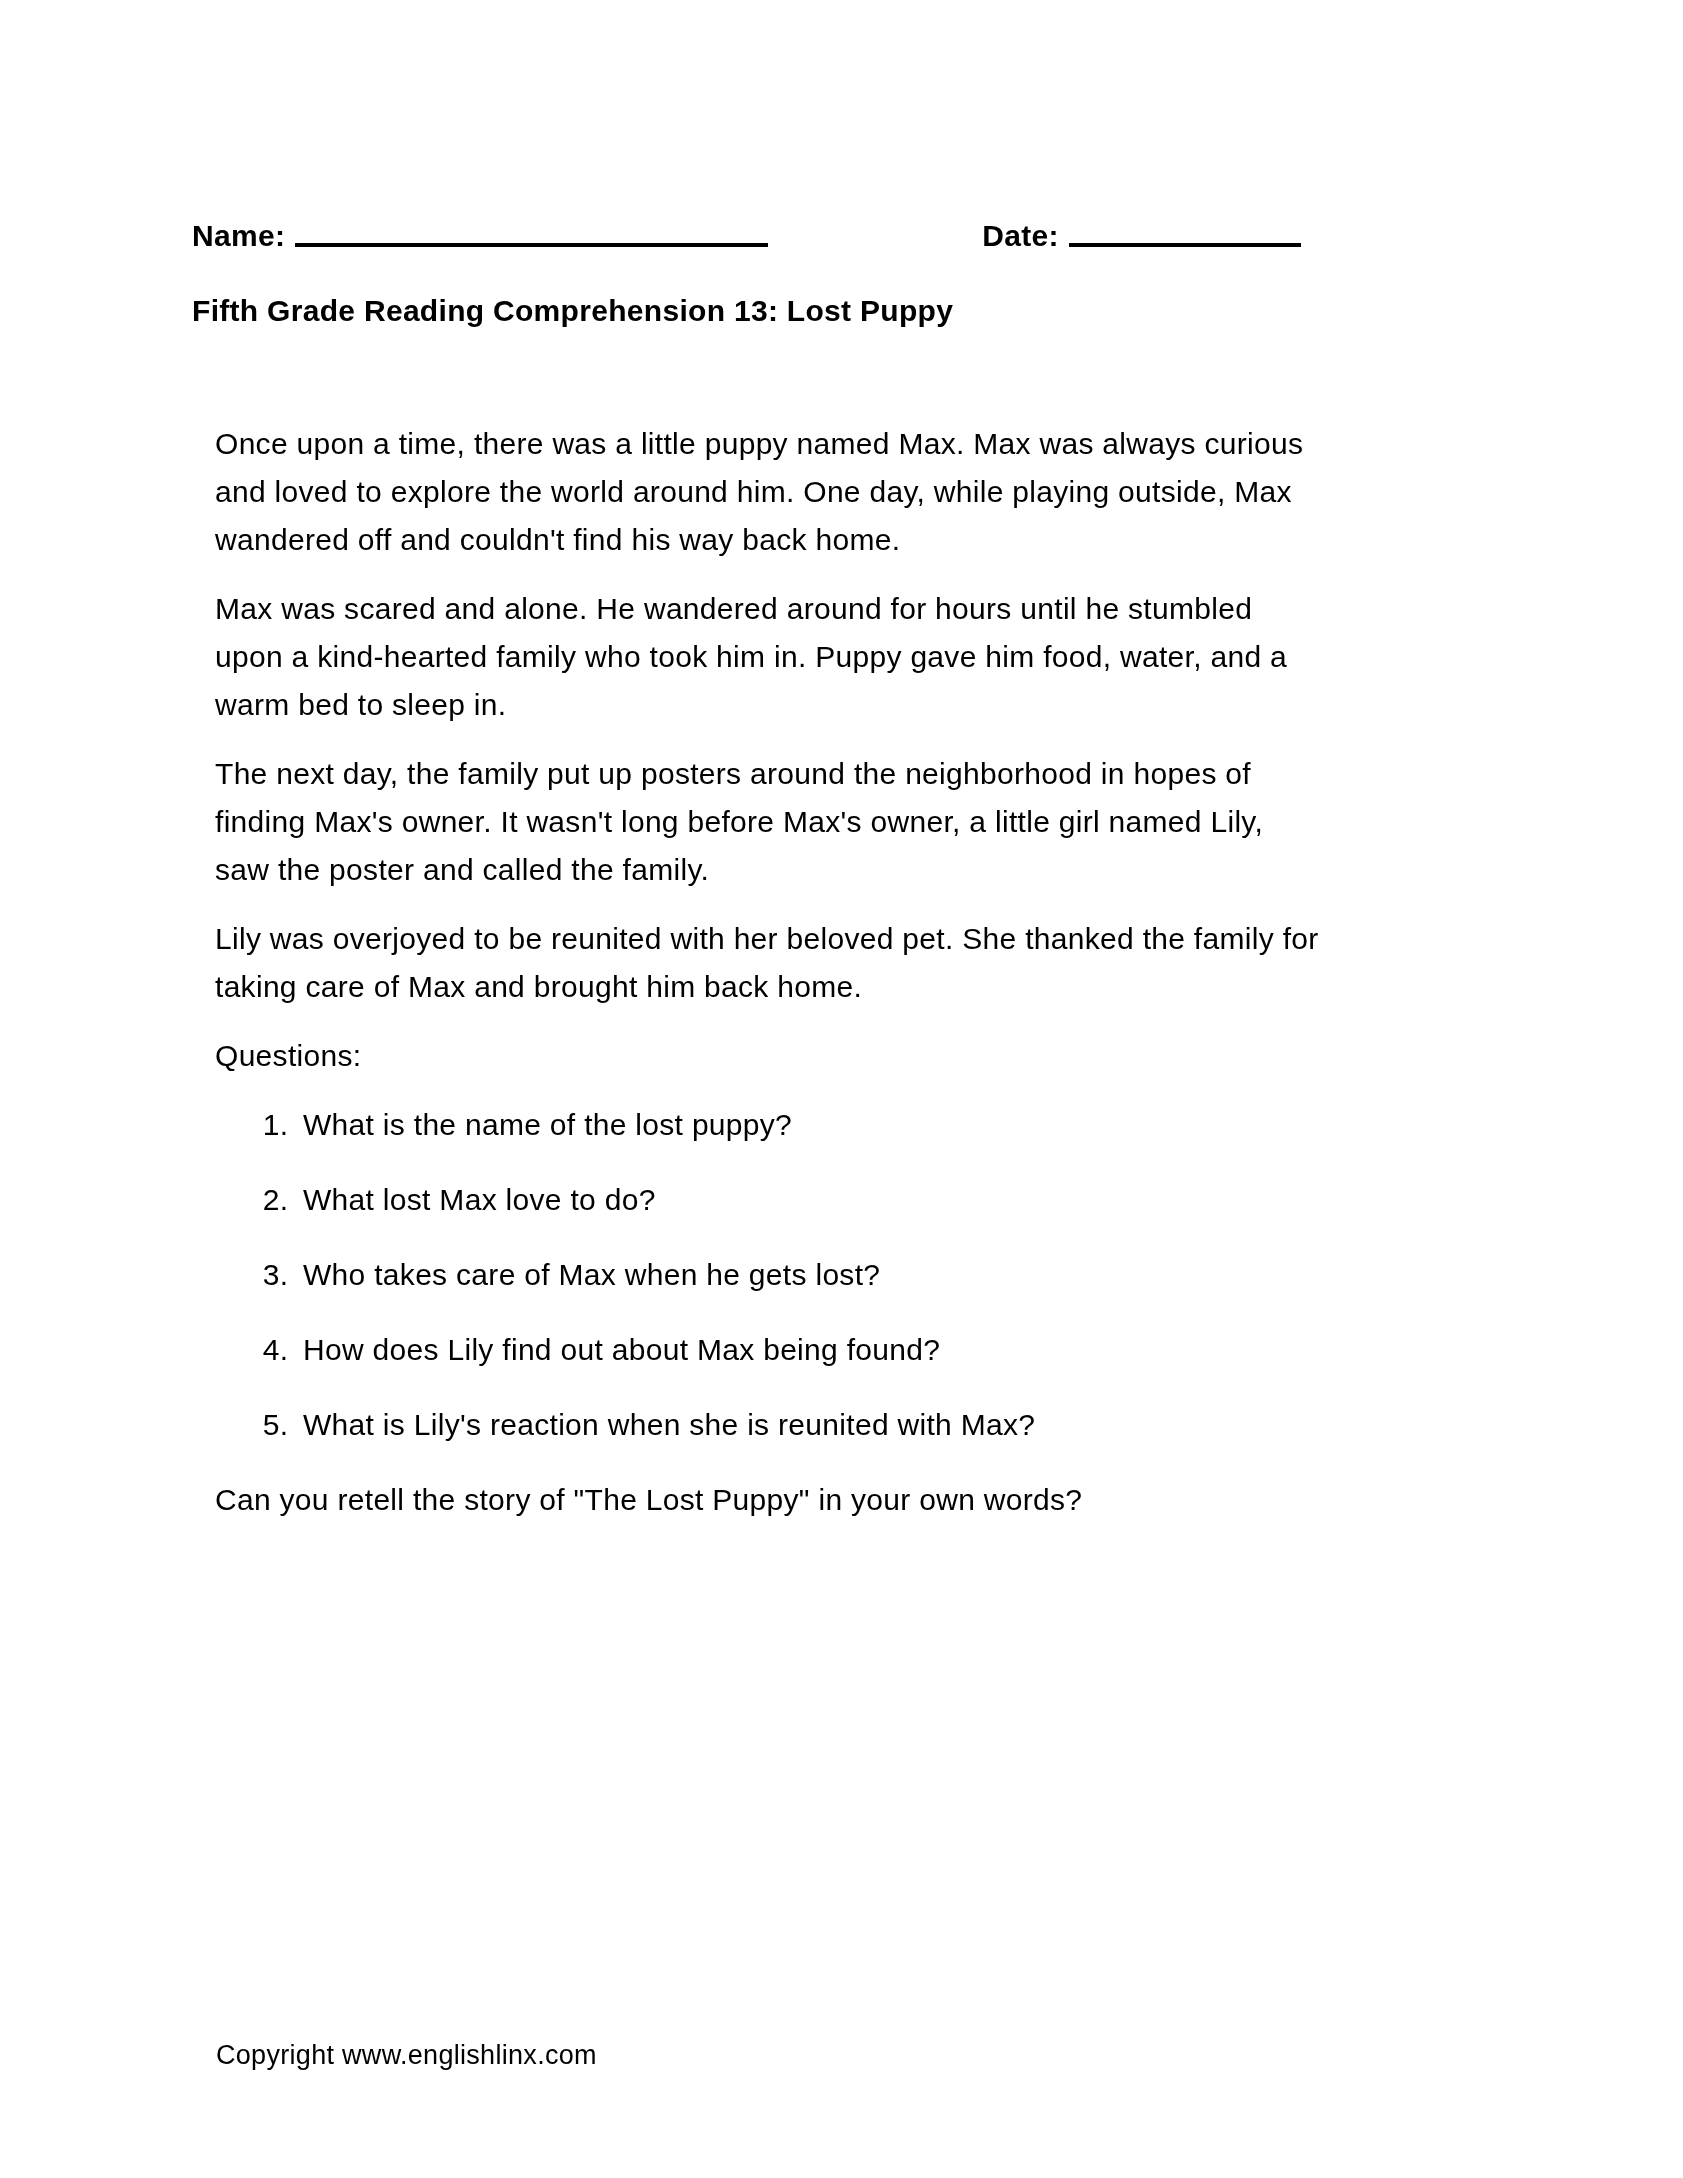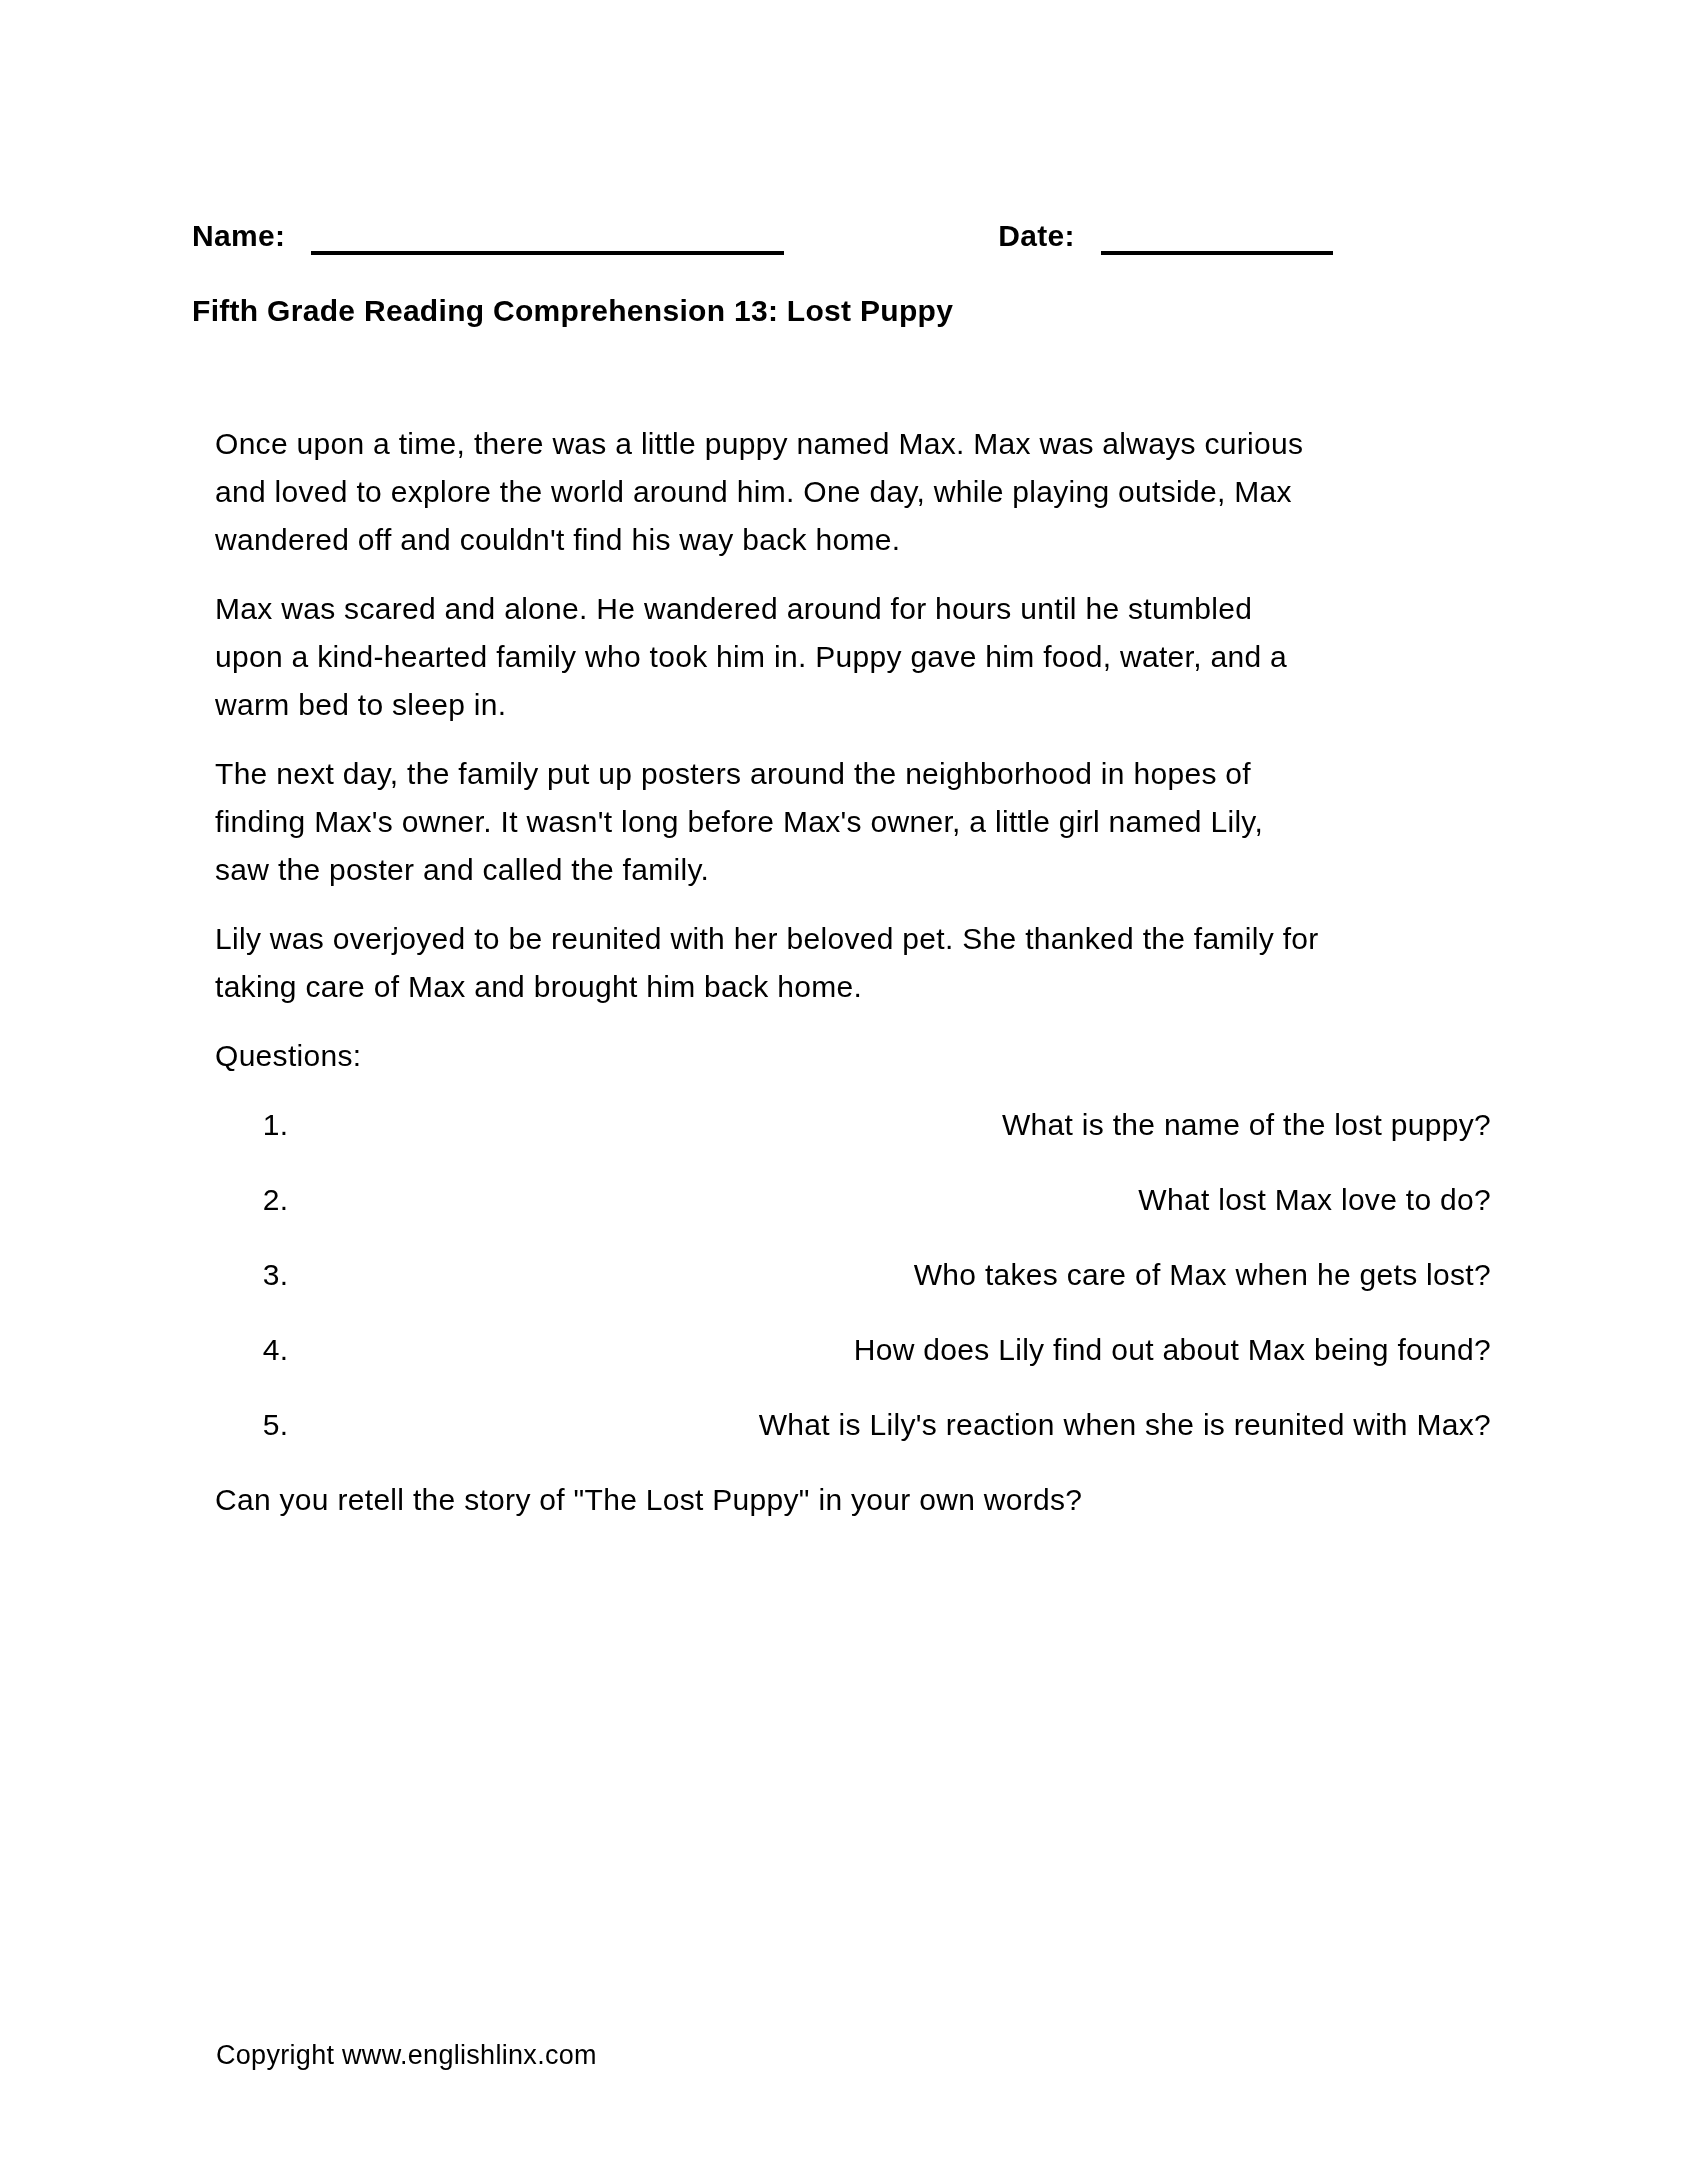--- a/index.html
+++ b/index.html
@@ -20,22 +20,20 @@
     letter-spacing: 0.3px;
     padding: 211px 192px 0 192px;
   }
   .header-row {
     display: flex;
     align-items: flex-end;
     height: 44px;
   }
   .field {
     display: flex;
-    align-items: flex-end;
-    gap: 16px;
   }
   .field-label {
     font-weight: 600;
     line-height: 38px;
   }
   .field-line {
     display: inline-block;
     border-bottom: 4px solid #000000;
     height: 30px;
     margin-left: 10px;
@@ -56,21 +54,20 @@
     margin-left: 23px;
   }
   ol.questions {
     list-style: decimal;
     padding-left: 105px;
     margin-bottom: 0;
   }
   ol.questions li {
     margin-bottom: 27px;
     padding-left: 6px;
-    text-align: right;
   }
   .footer {
     position: absolute;
     left: 196px;
     top: 2037px;
     font-size: 27px;
     line-height: 36px;
     margin-left: 20px;
   }
 </style>

